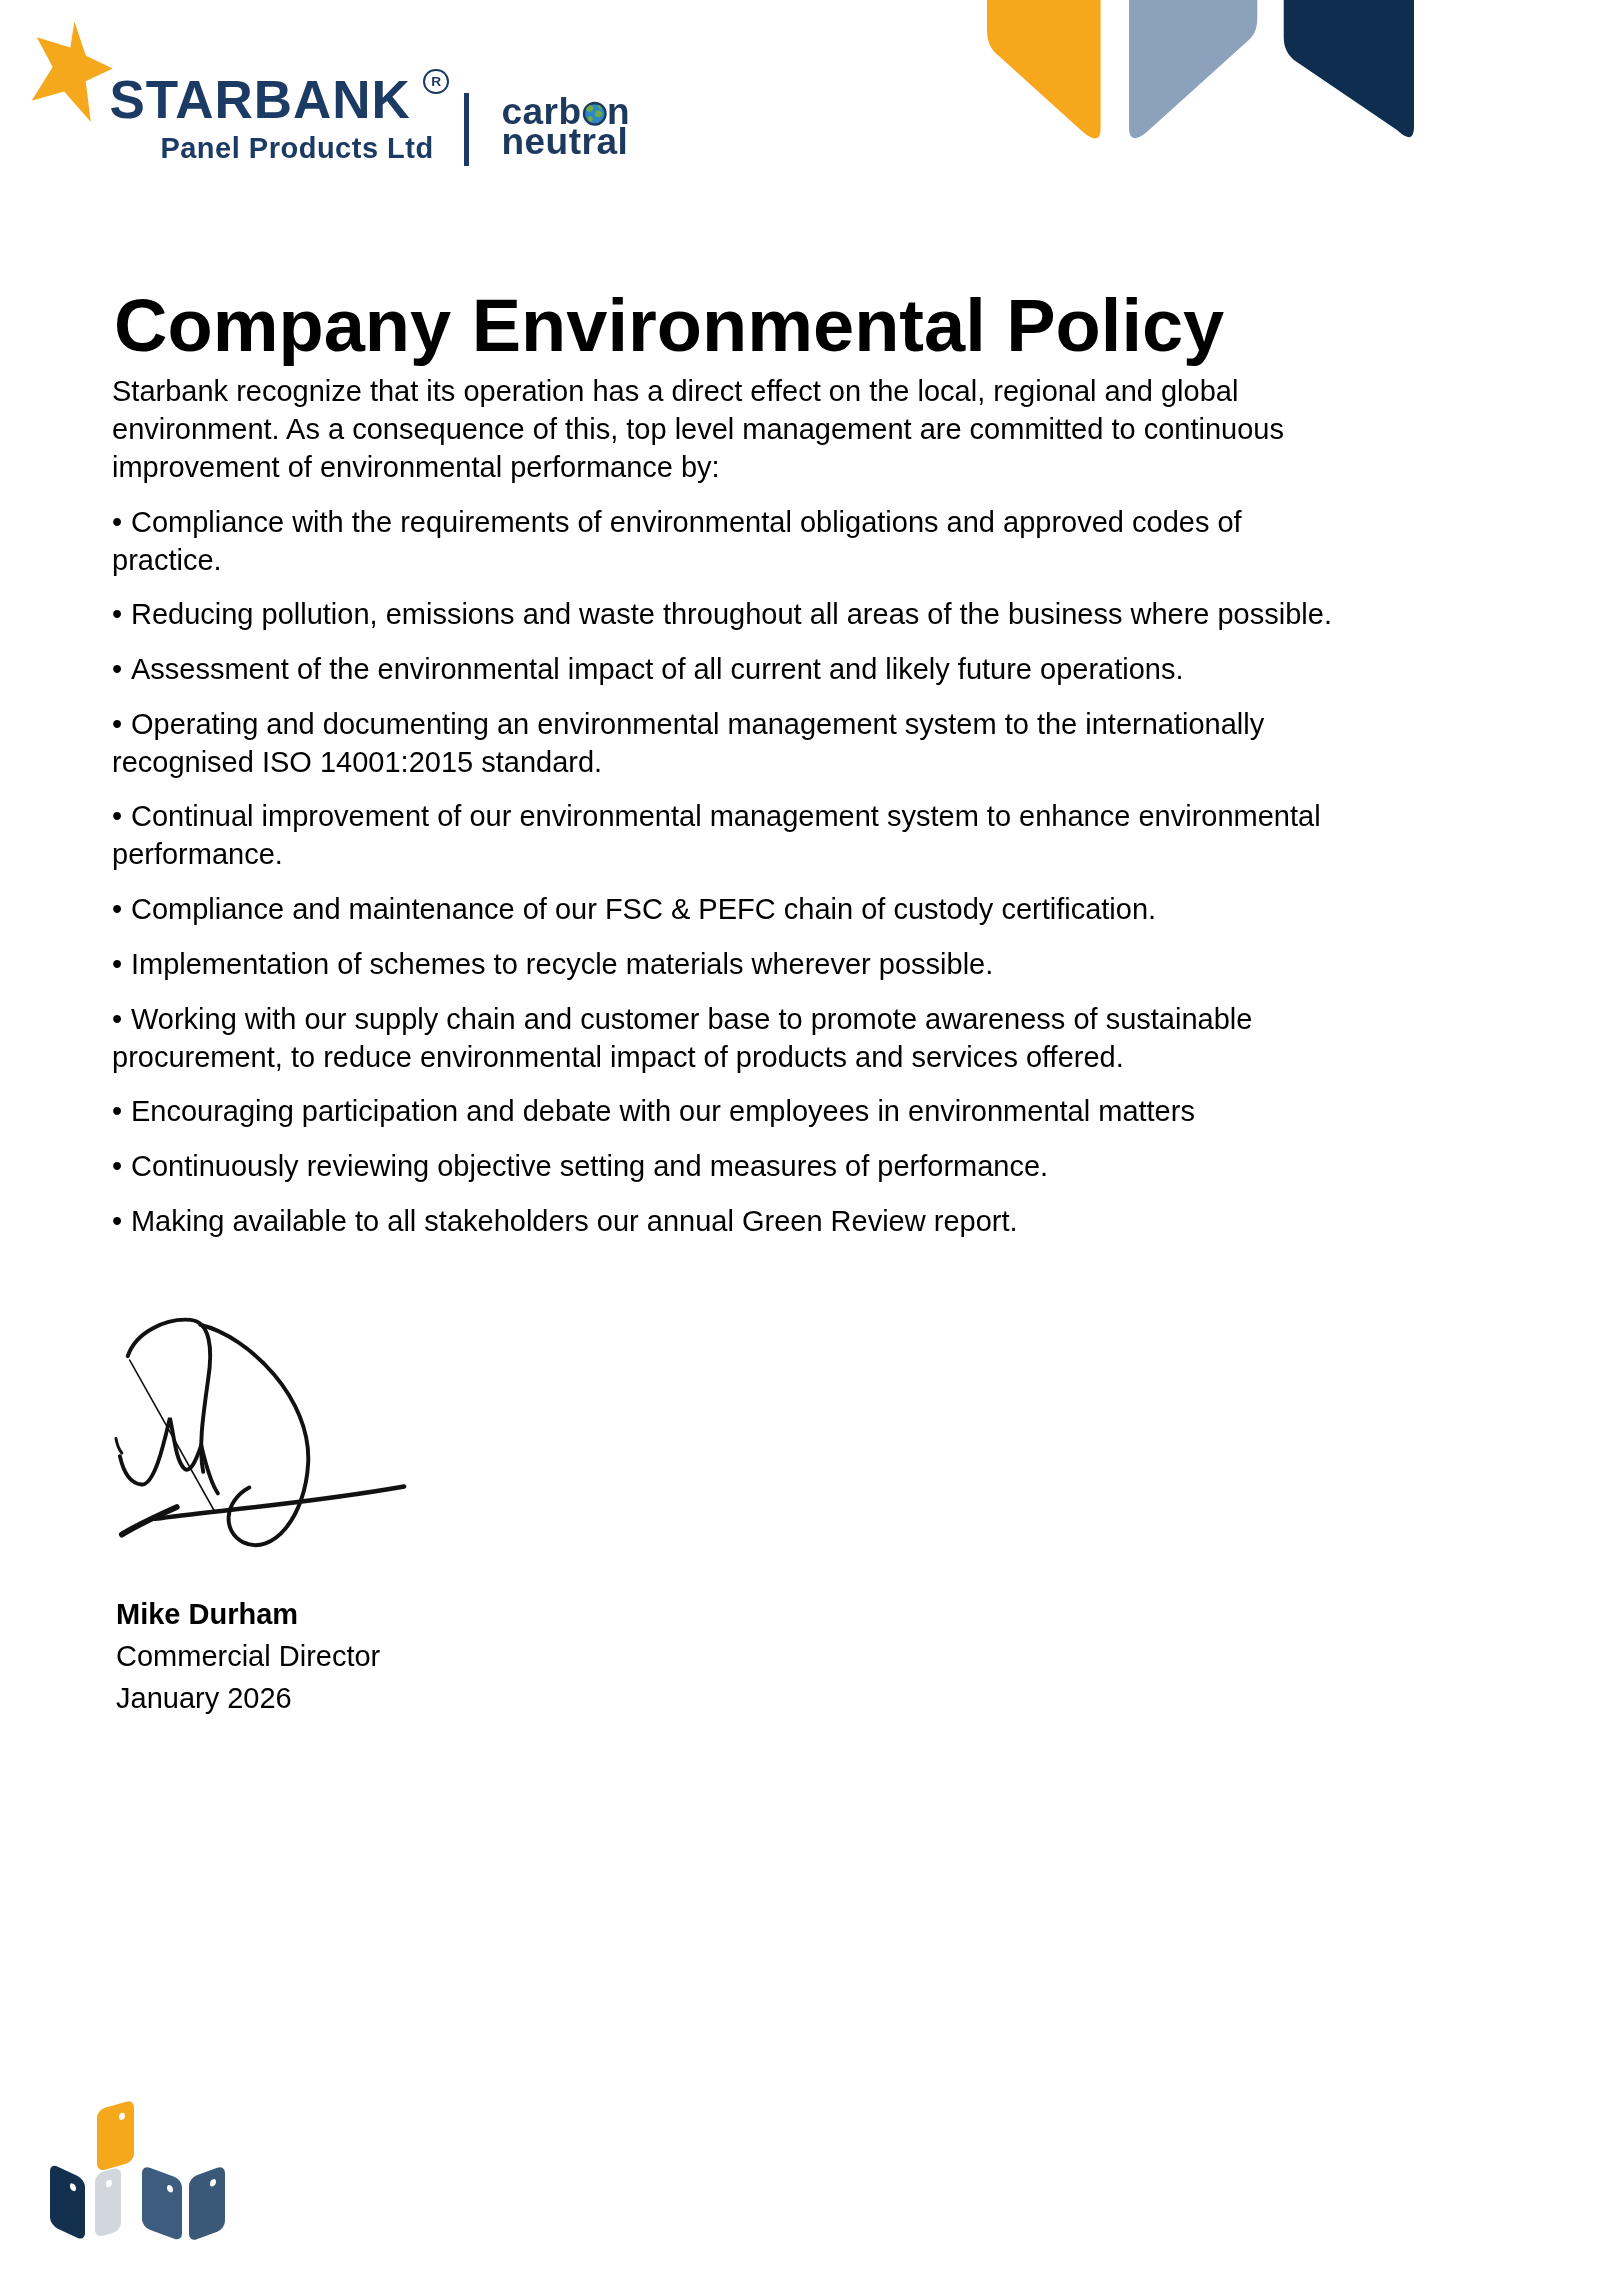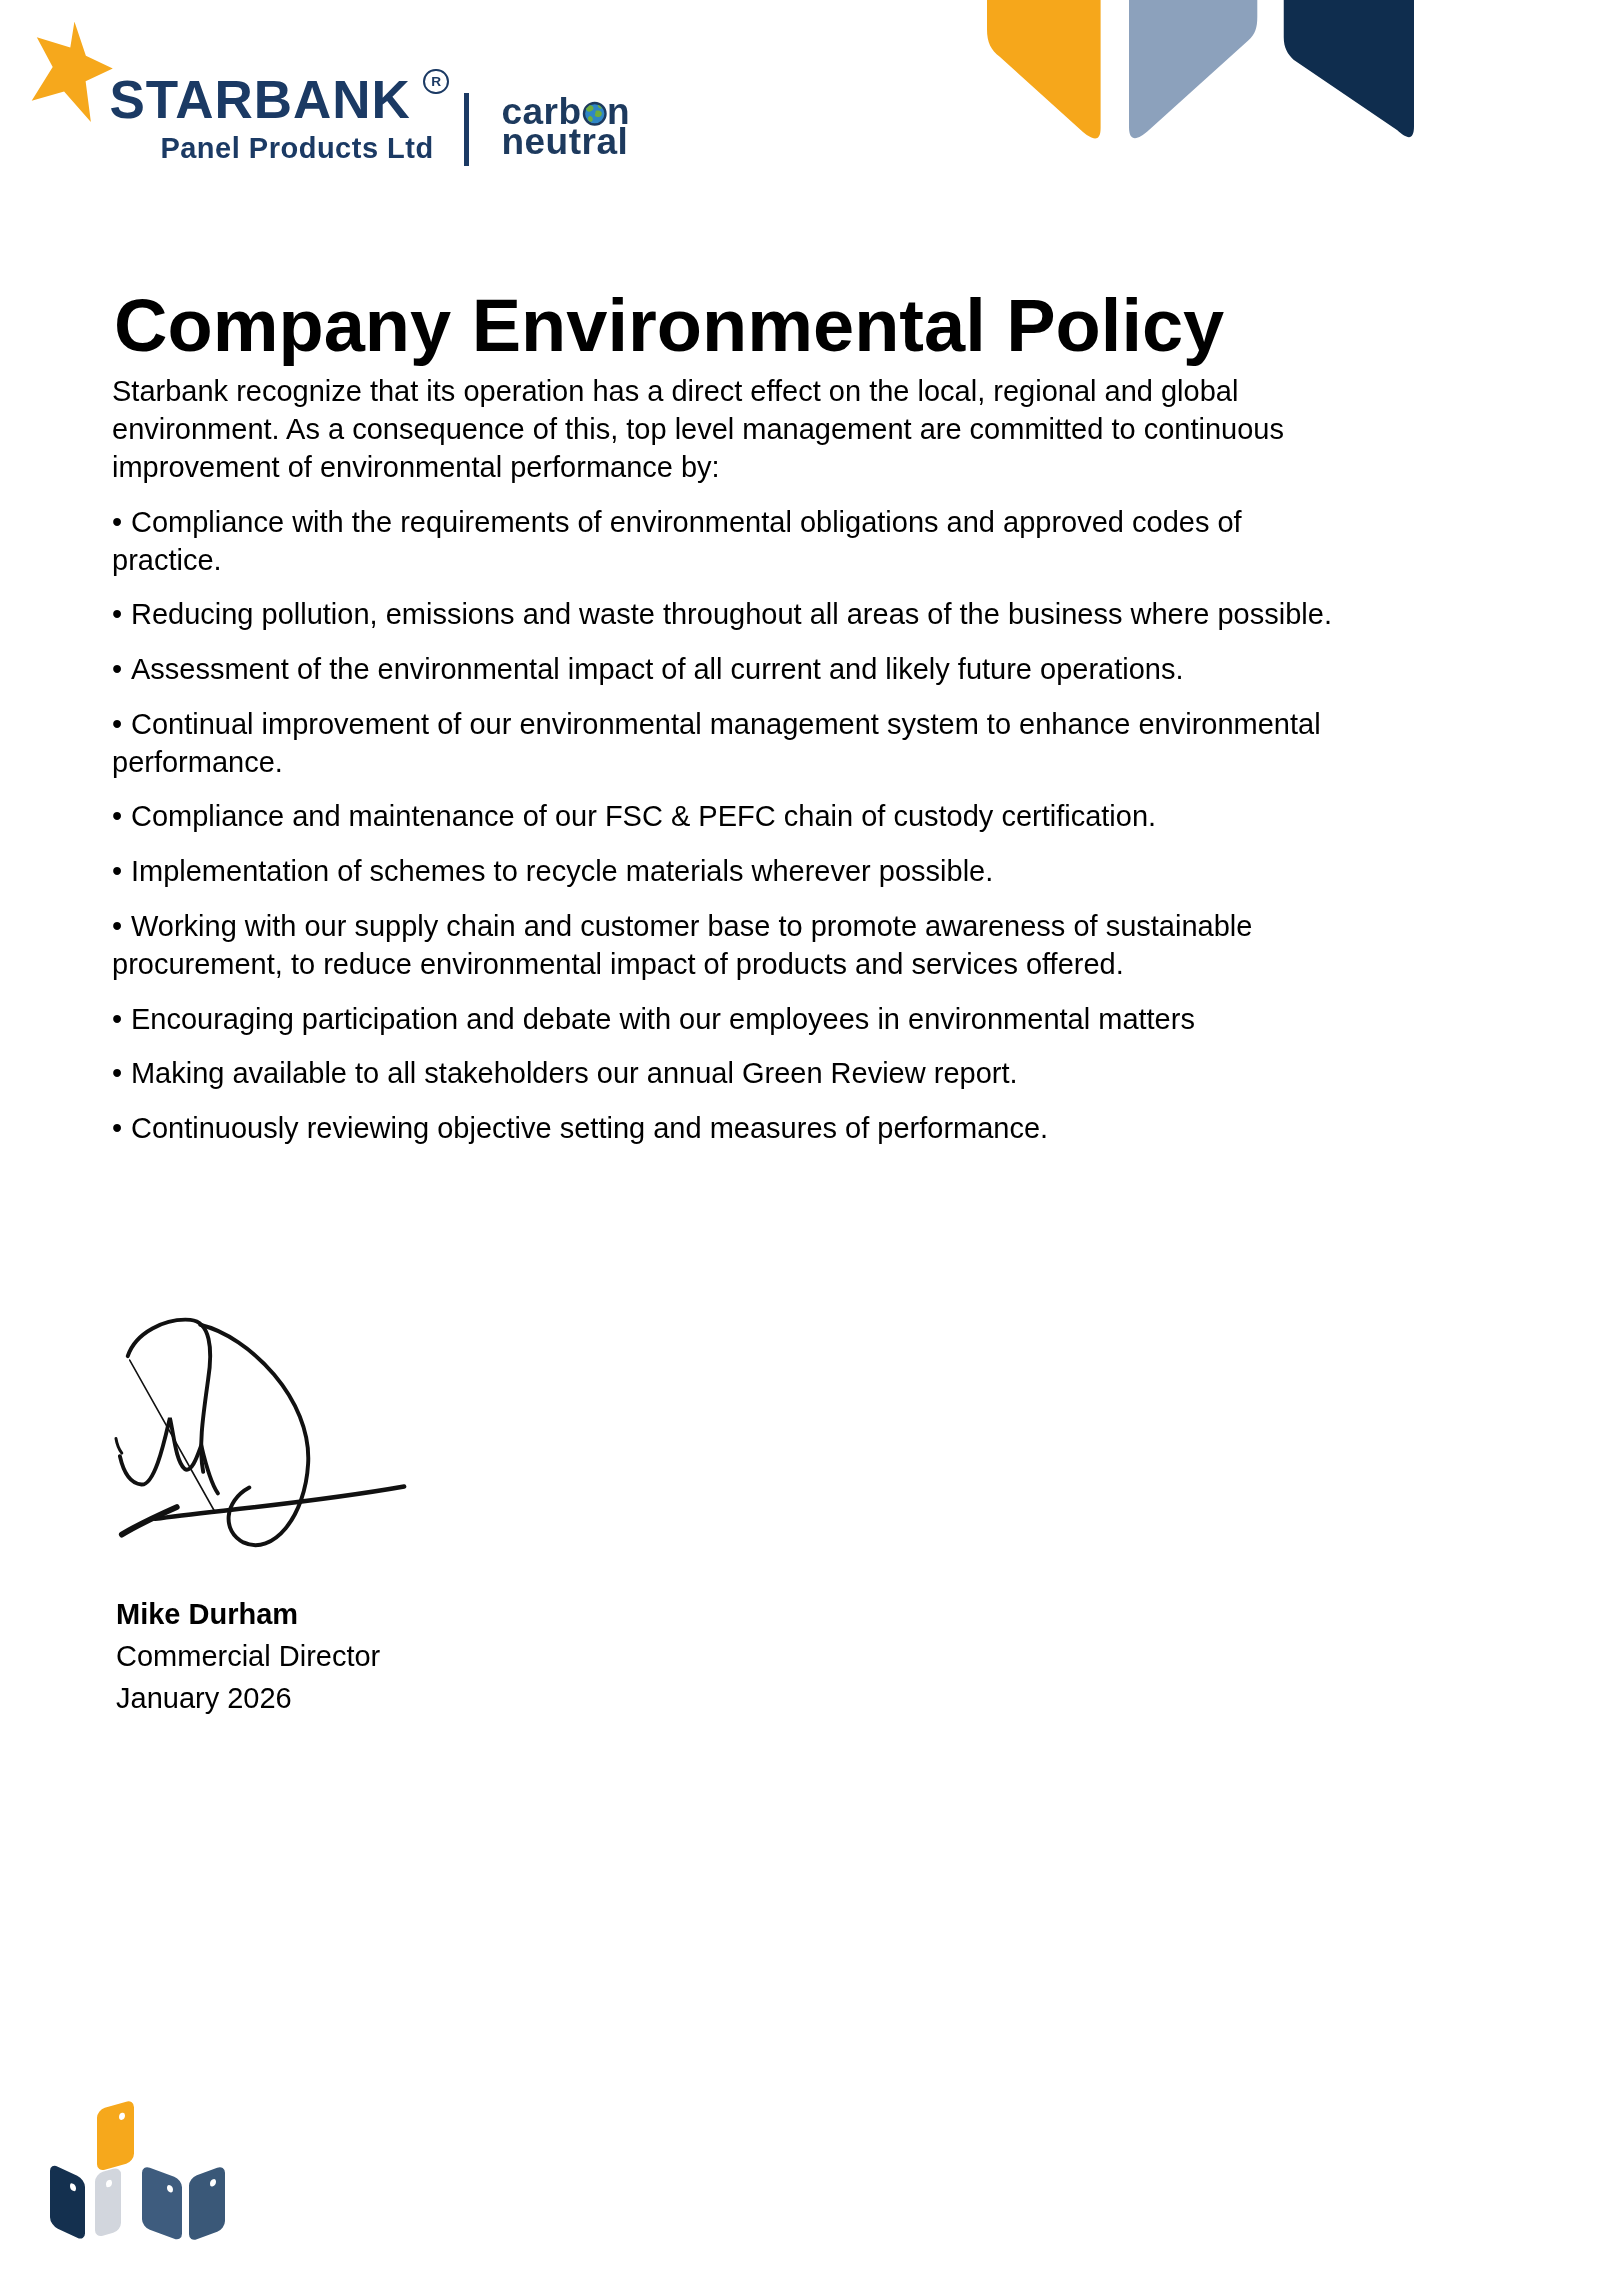--- a/index.html
+++ b/index.html
@@ -78,29 +78,31 @@
 <h1 class="title">Company Environmental Policy</h1>
 
 <div class="content">
   <p>Starbank recognize that its operation has a direct effect on the local, regional and global
 environment. As a consequence of this, top level management are committed to continuous
 improvement of environmental performance by:</p>
   <p class="bullet"><span class="dot">•</span><span>Compliance with the requirements of environmental obligations and approved codes of
 practice.</span></p>
   <p class="bullet"><span class="dot">•</span><span>Reducing pollution, emissions and waste throughout all areas of the business where possible.</span></p>
   <p class="bullet"><span class="dot">•</span><span>Assessment of the environmental impact of all current and likely future operations.</span></p>
+  <p class="bullet"><span class="dot">•</span><span>Operating and documenting an environmental management system to the internationally
+recognised ISO 14001:2015 standard.</span></p>
   <p class="bullet"><span class="dot">•</span><span>Continual improvement of our environmental management system to enhance environmental
 performance.</span></p>
   <p class="bullet"><span class="dot">•</span><span>Compliance and maintenance of our FSC &amp; PEFC chain of custody certification.</span></p>
   <p class="bullet"><span class="dot">•</span><span>Implementation of schemes to recycle materials wherever possible.</span></p>
   <p class="bullet"><span class="dot">•</span><span>Working with our supply chain and customer base to promote awareness of sustainable
 procurement, to reduce environmental impact of products and services offered.</span></p>
   <p class="bullet"><span class="dot">•</span><span>Encouraging participation and debate with our employees in environmental matters</span></p>
+  <p class="bullet"><span class="dot">•</span><span>Continuously reviewing objective setting and measures of performance.</span></p>
   <p class="bullet"><span class="dot">•</span><span>Making available to all stakeholders our annual Green Review report.</span></p>
-  <p class="bullet"><span class="dot">•</span><span>Continuously reviewing objective setting and measures of performance.</span></p>
 </div>
 
 <div class="signature">
   <svg width="299" height="257" viewBox="0 0 305 262" fill="none" stroke="#111" stroke-linecap="round">
 
     <path d="M88,16 C138,28 202,92 198,158 C195,212 162,252 132,238 C110,227 112,196 138,182" stroke-width="4"></path>
 
     <path d="M14,48 C22,24 52,9 78,11 C98,13 101,40 96,72 C91,108 86,140 91,166" stroke-width="4"></path>
 
     <path d="M16,52 L103,207" stroke-width="1.6"></path>

